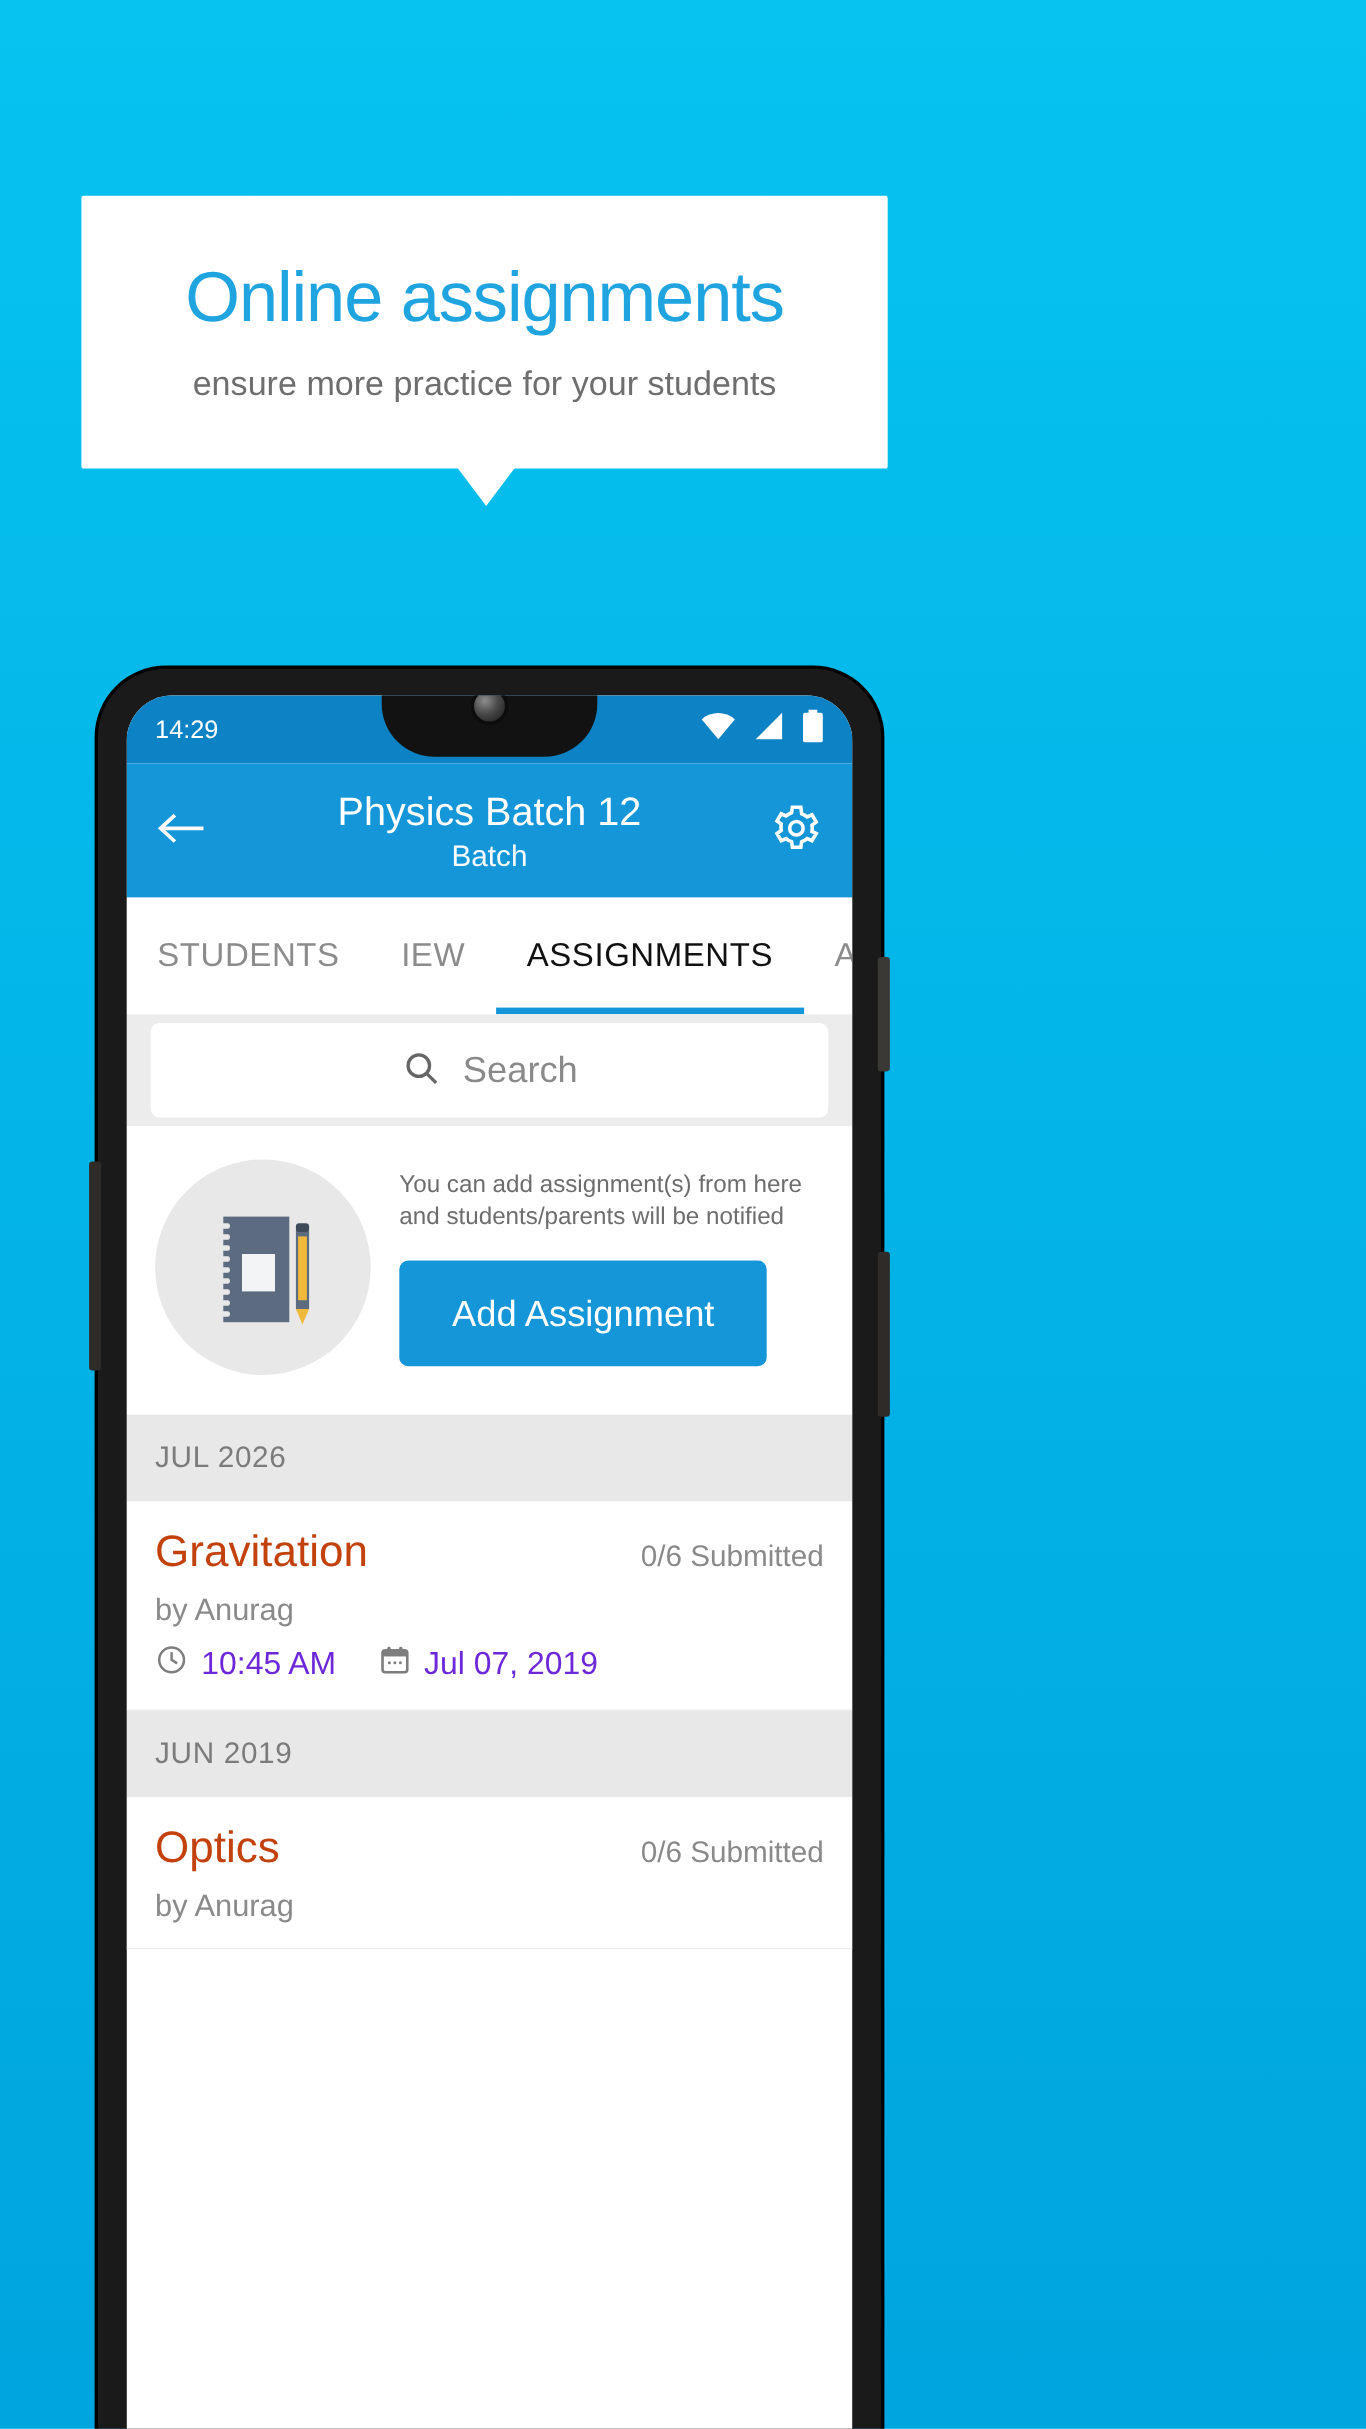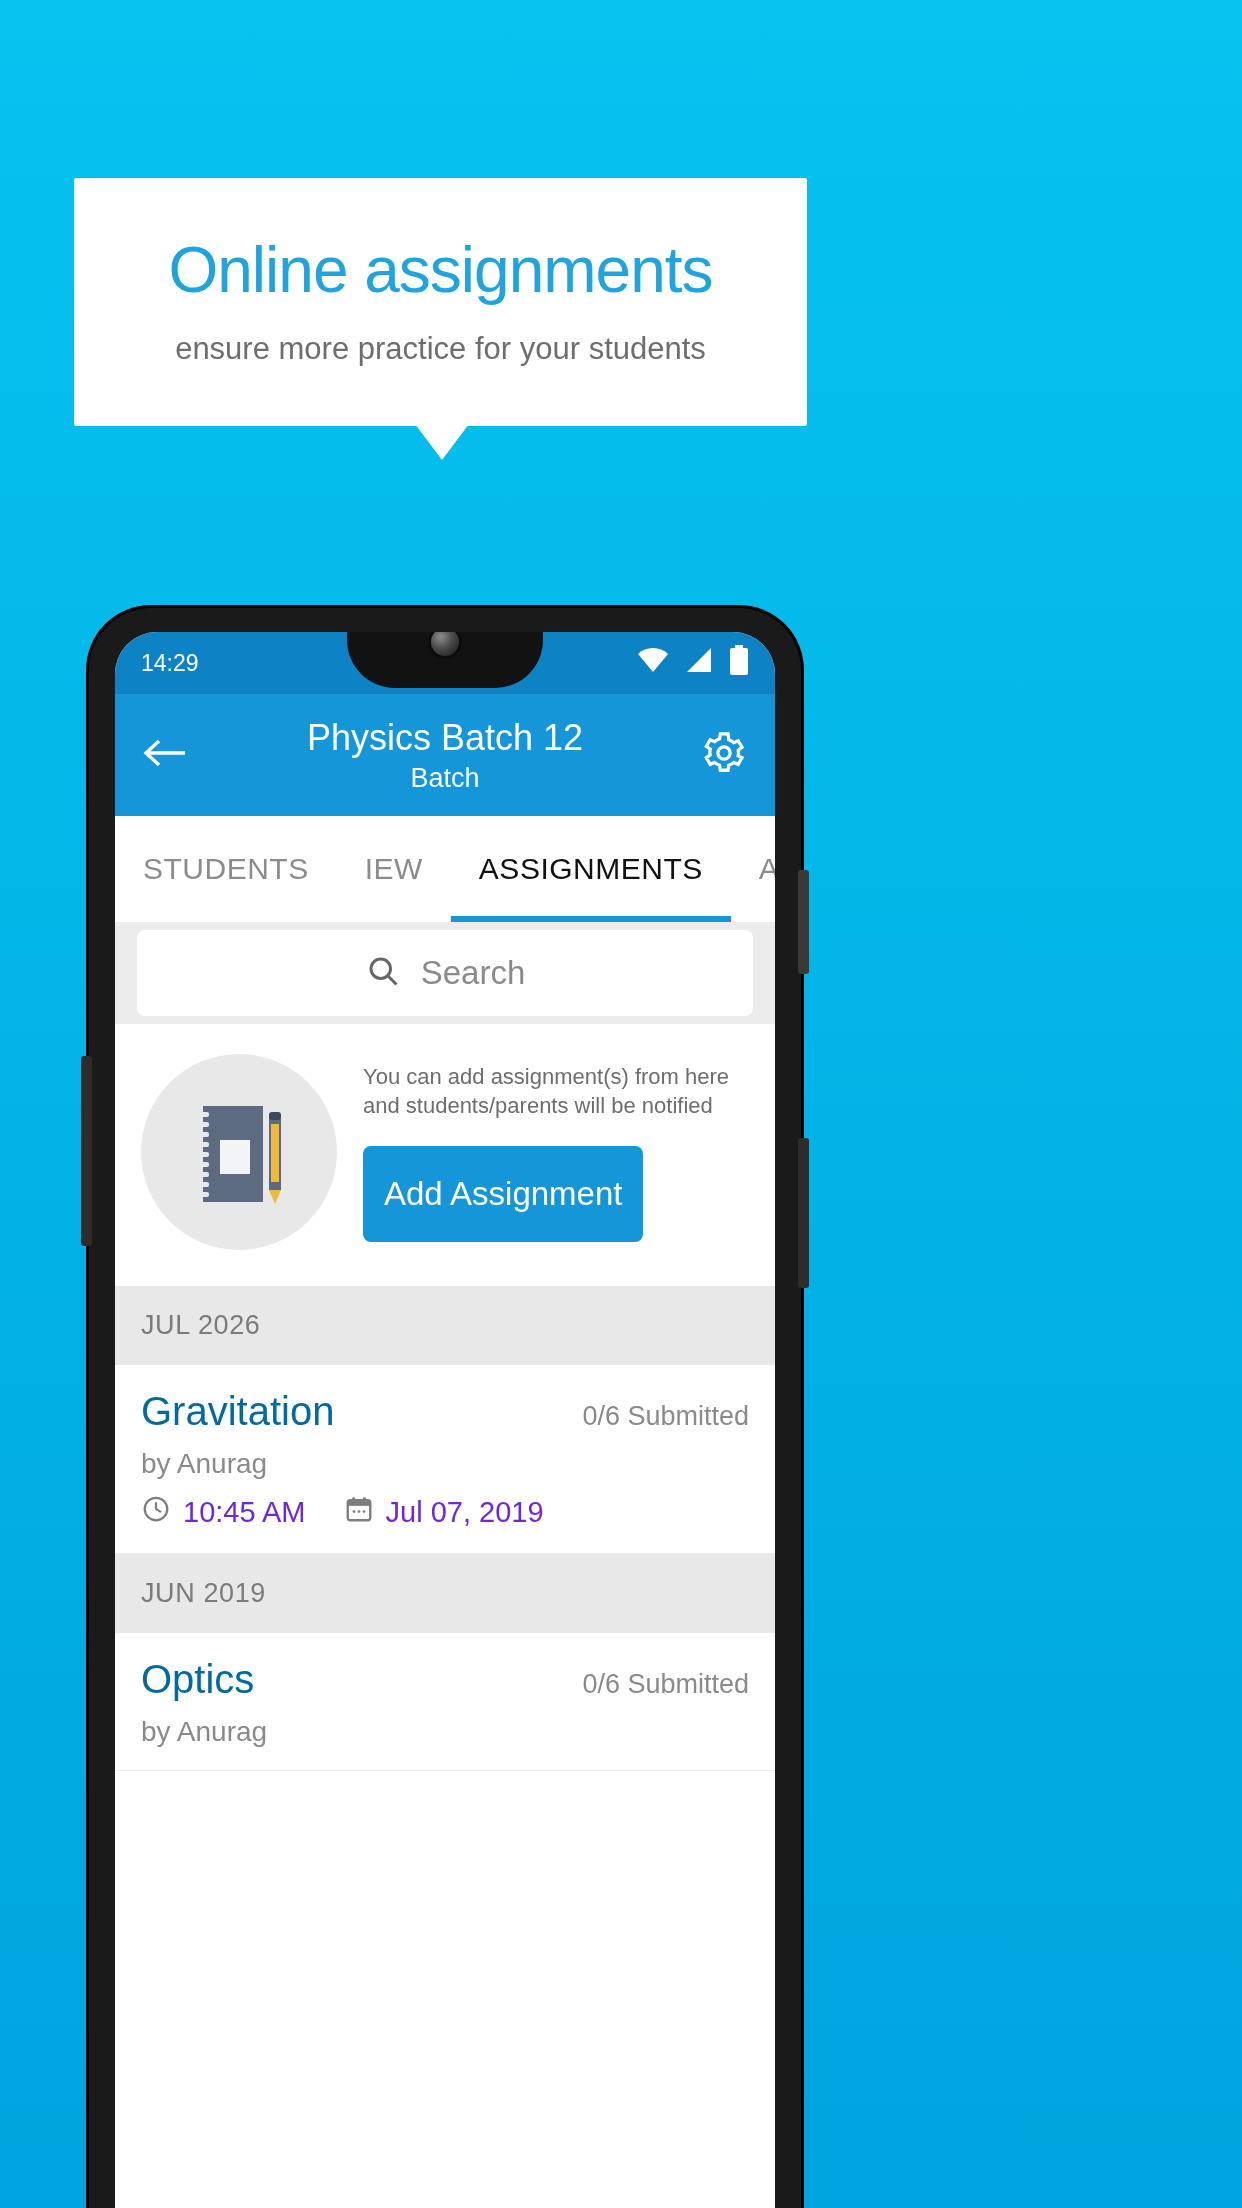--- a/index.html
+++ b/index.html
@@ -129,33 +129,33 @@
     background:#fff; display:flex; align-items:center; padding:30px 26px 36px 26px; gap:26px;
   }
   .illus{
     width:196px;height:196px;border-radius:50%;background:#E8E8E8;
     flex:0 0 196px; display:flex;align-items:center;justify-content:center;
   }
   .empty-right{ flex:1; }
   .empty-text{ font-size:22px; color:#6D6D6D; line-height:1.33; }
   .add-btn{
     margin-top:26px; background:#1496D8; color:#fff; border:none;
-    border-radius:8px; height:96px; padding:0 21px;
+    border-radius:8px; height:96px; padding:0 48px;
     font-size:33px; font-family:inherit; display:inline-flex;
     align-items:center; justify-content:center;
   }
 
   
   .month{
     background:#E8E8E8; color:#7B7B7B; font-size:27px;
     padding:24px 26px; letter-spacing:.6px;
   }
   .row{ background:#fff; padding:24px 26px 22px 26px; border-bottom:1px solid #ECECEC;}
   .row-top{ display:flex; align-items:baseline; }
-  .row-title{ font-size:40px; color:#0369a1; }
+  .row-title{ font-size:40px; color:#c2410c; }
   .row-status{ margin-left:auto; font-size:27px; color:#8A8A8A; }
   .row-by{ font-size:28px; color:#8A8A8A; margin-top:14px; }
   .row-meta{ display:flex; align-items:center; gap:12px; margin-top:14px;
              font-size:29px; color:#6d28d9; }
   .row-meta .gap{ width:14px; }
 </style>
 </head>
 <body>
 
 <div class="bubble">

